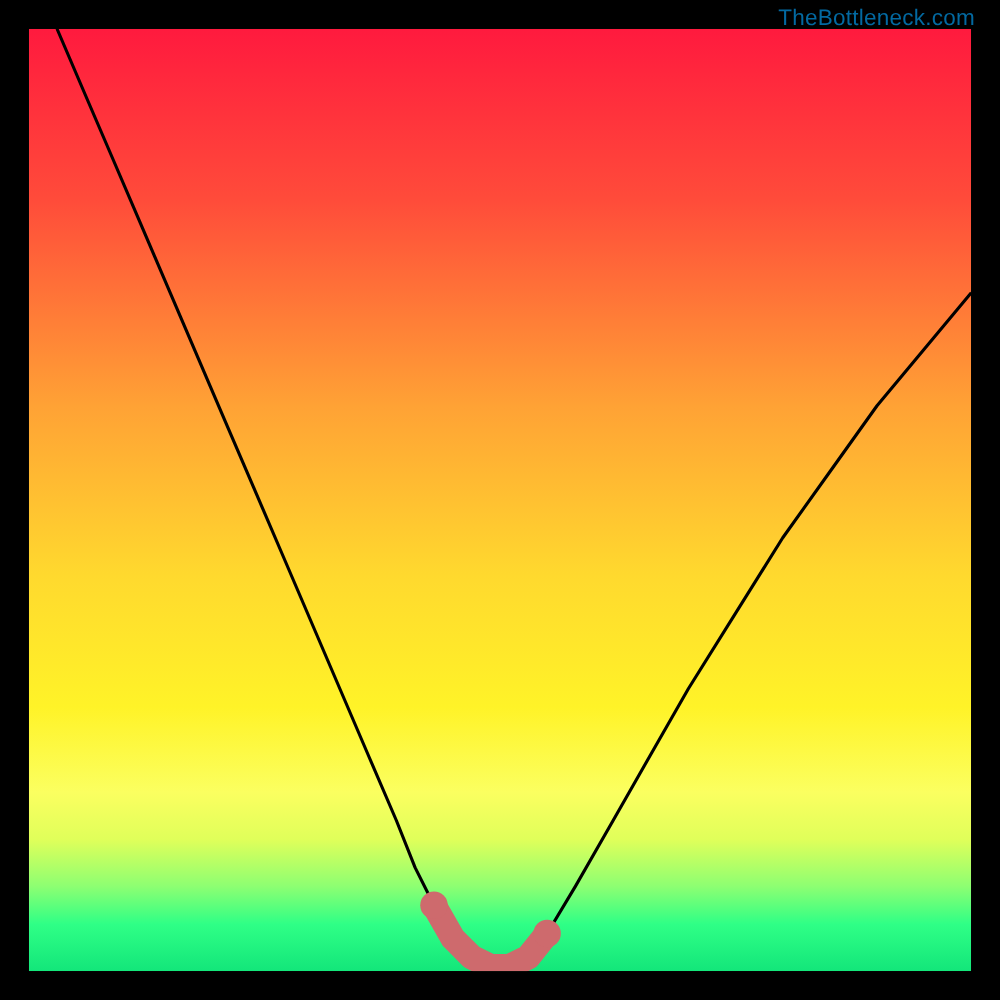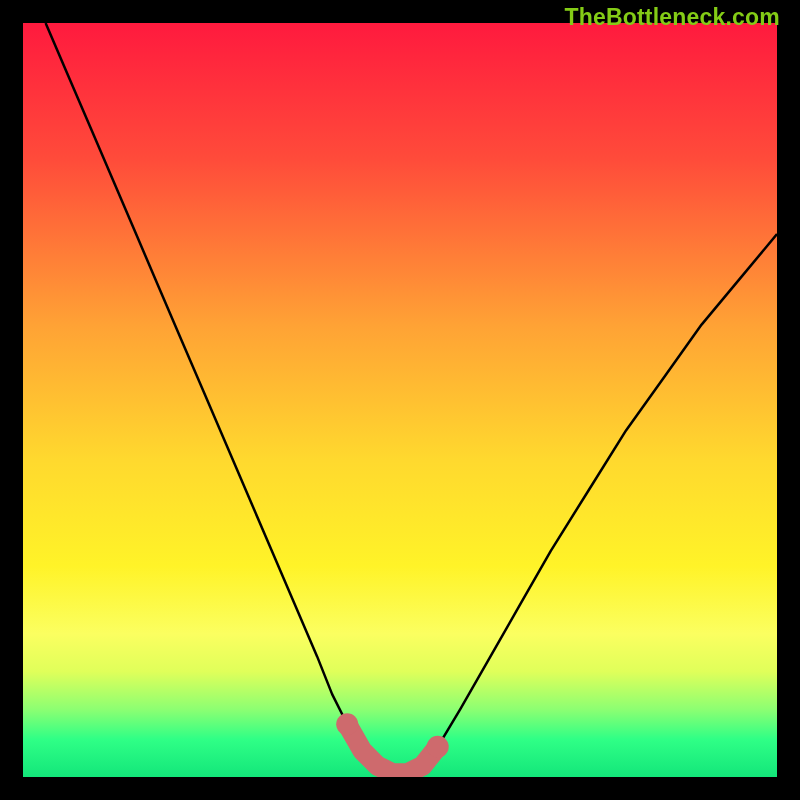--- a/index.html
+++ b/index.html
@@ -21,23 +21,23 @@
     left: 23px;
     top: 23px;
     width: 754px;
     height: 754px;
     overflow: hidden;
   }
   .watermark {
     position: absolute;
     top: 4px;
     right: 20px;
-    color: #84cc16;
-    font-size: 23px;
-    font-weight: 700;
+    color: #0369a1;
+    font-size: 18px;
+    font-weight: 400;
     letter-spacing: 0.2px;
     z-index: 5;
   }
   svg {
     display: block;
   }
 </style>
 </head>
 <body>
 <div class="frame">

